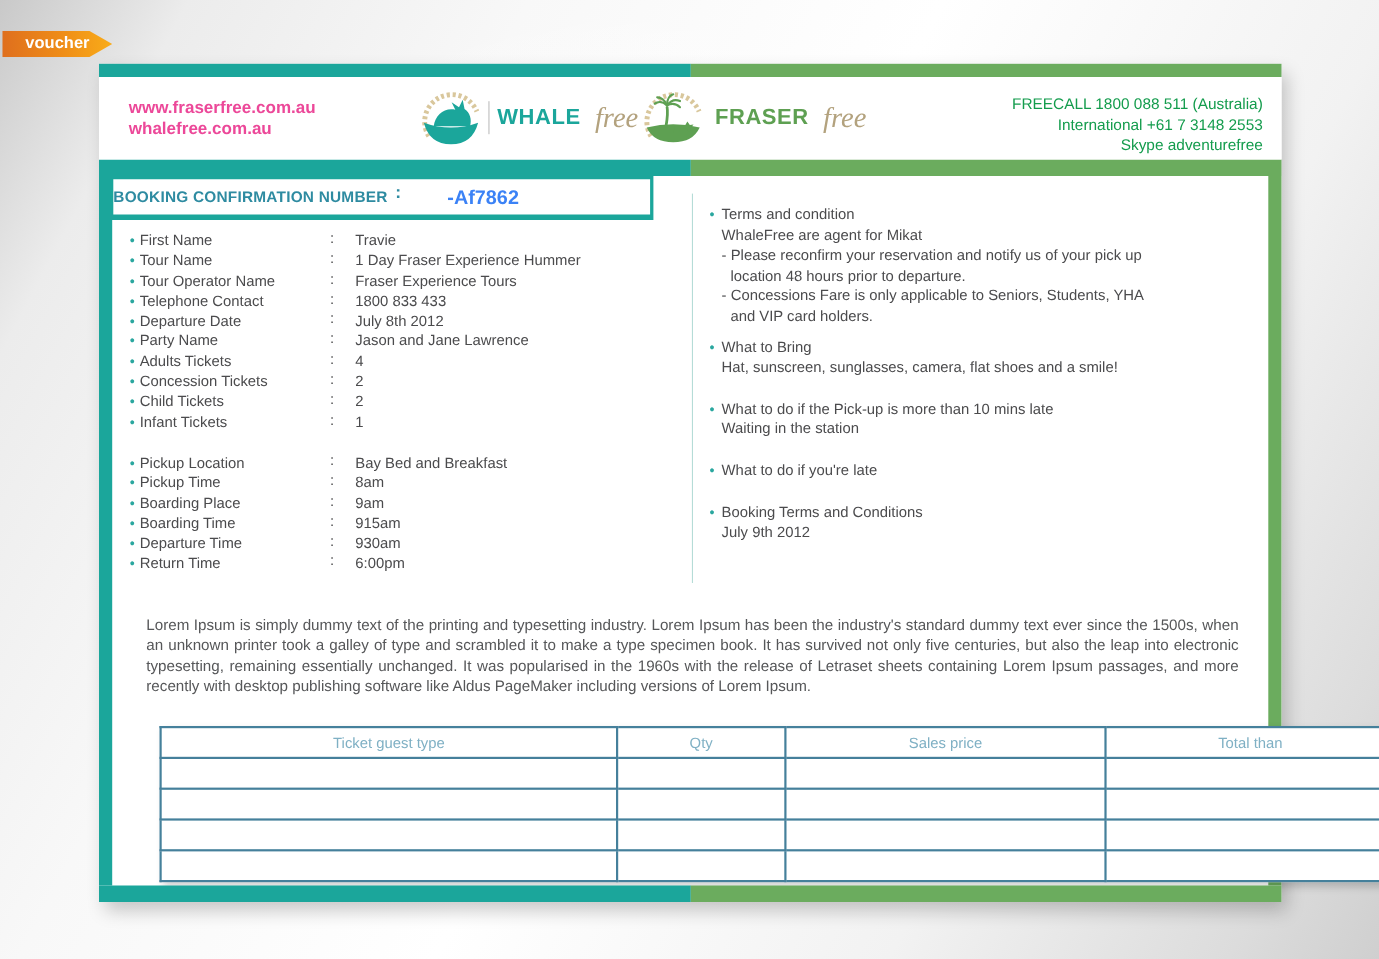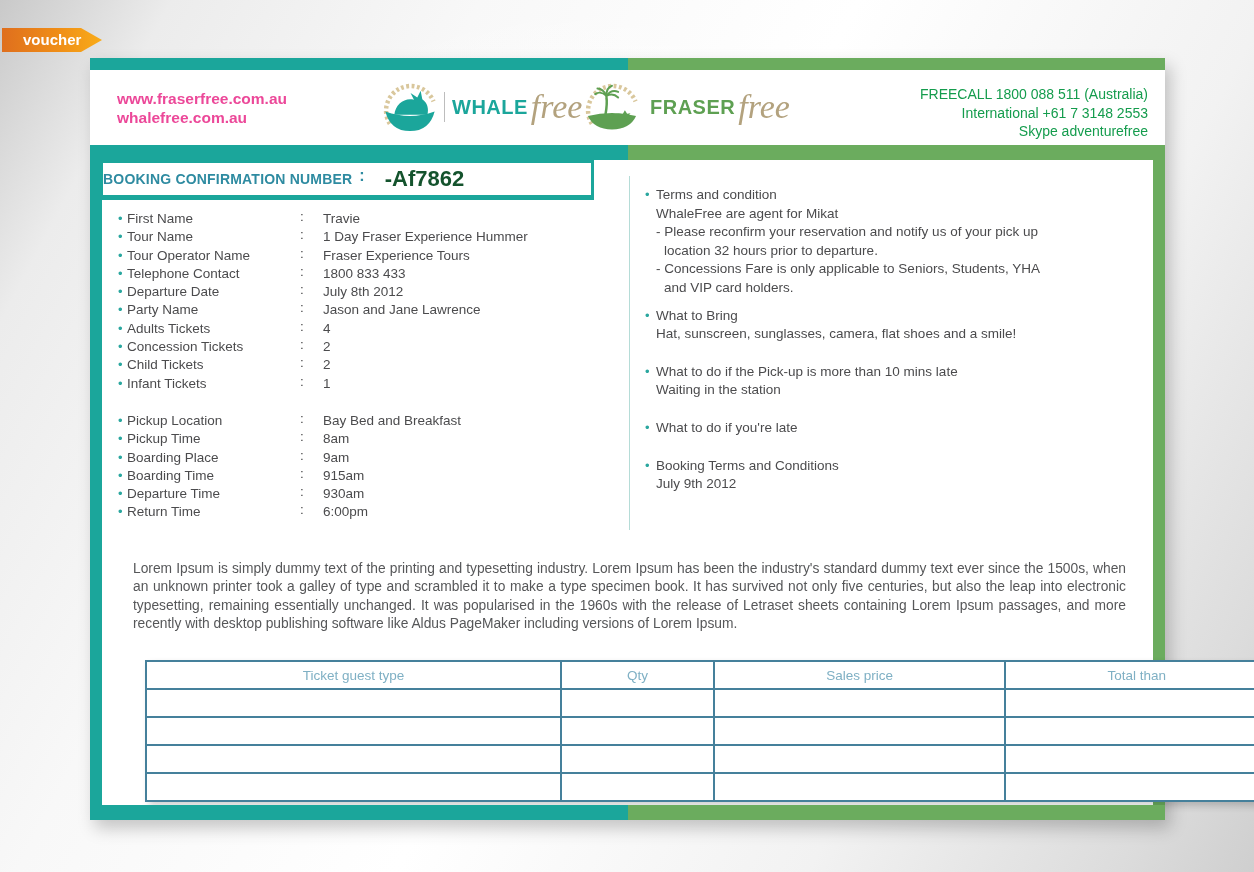--- a/index.html
+++ b/index.html
@@ -32,31 +32,31 @@
   .doc-header{height:75px;position:relative;background:#fff;flex:none;}
   .websites{position:absolute;left:27px;top:19px;color:#ec4899;font-weight:bold;font-size:15.5px;line-height:19px;}
   .logo{position:absolute;top:9px;display:flex;align-items:center;}
   .logo-whale{left:292px;}
   .logo-fraser{left:494px;}
   .logo svg{flex:none;}
   .logo-sep{width:1px;height:30px;background:#bdbdbd;margin:0 7px 0 6px;}
   .logo-word{font-weight:bold;font-size:20px;letter-spacing:.5px;}
   .w-teal{color:#1ba69b;}
   .w-green{color:#5ea052;}
-  .logo-free{font-family:"Liberation Serif",serif;font-style:italic;font-size:34px;color:#b3a27e;margin-left:3px;}
+  .logo-free{font-family:"Liberation Serif",serif;font-style:italic;font-size:26px;color:#b3a27e;margin-left:13px;}
   .contact{position:absolute;right:17px;top:15px;text-align:right;color:#149c4d;font-weight:normal;font-size:14px;line-height:18.5px;}
   
   .content{flex:1;position:relative;background:#fff;border-left:12px solid #1ba69b;border-right:12px solid #6bac5e;}
   .booking-box{
     position:absolute;left:-2px;top:0;width:494px;height:40px;box-sizing:border-box;background:#fff;
     border:3px solid #1ba69b;border-bottom-width:5px;display:flex;align-items:center;
   }
   .booking-label{color:#2e8ba1;font-weight:bold;font-size:14px;letter-spacing:.2px;}
   .booking-colon{color:#2e8ba1;font-weight:bold;margin-left:7px;position:relative;top:-3px;}
-  .booking-number{margin-left:20px;color:#14532d;font-weight:bold;font-size:22px;}
+  .booking-number{margin-left:42px;color:#3b82f6;font-weight:bold;font-size:18px;}
   .col-divider{position:absolute;left:527px;top:16px;width:1px;height:354px;background:#b5dcd7;}
   
   .details{position:absolute;left:16px;top:50px;font-size:13.5px;color:#4b4b4d;}
   .detail-group2{margin-top:19px;}
   .detail-row{display:grid;grid-template-columns:9px 173px 23px auto;line-height:18.3px;}
   .bullet{color:#2aa79f;font-size:13px;}
   .dcolon{position:relative;top:-2px;color:#4b4b4d;}
   
   .terms{position:absolute;left:543px;top:26px;width:492px;font-size:13.5px;line-height:18.6px;color:#4b4b4d;}
   .section{margin-bottom:19px;}
@@ -250,21 +250,21 @@
     </div>
 
     <div class="terms" id="terms-col">
         <div class="section first">
           <div class="sec-title-row">
             <span class="bullet">•</span>
             <span class="sec-title">Terms and condition</span>
           </div>
           <div class="sec-line">WhaleFree are agent for Mikat</div>
           <div class="sec-line">- Please reconfirm your reservation and notify us of your pick up</div>
-          <div class="sec-line indent">location 32 hours prior to departure.</div>
+          <div class="sec-line indent">location 48 hours prior to departure.</div>
           <div class="sec-line">- Concessions Fare is only applicable to Seniors, Students, YHA</div>
           <div class="sec-line indent">and VIP card holders.</div>
         </div>
         <div class="section">
           <div class="sec-title-row">
             <span class="bullet">•</span>
             <span class="sec-title">What to Bring</span>
           </div>
           <div class="sec-line">Hat, sunscreen, sunglasses, camera, flat shoes and a smile!</div>
         </div>

